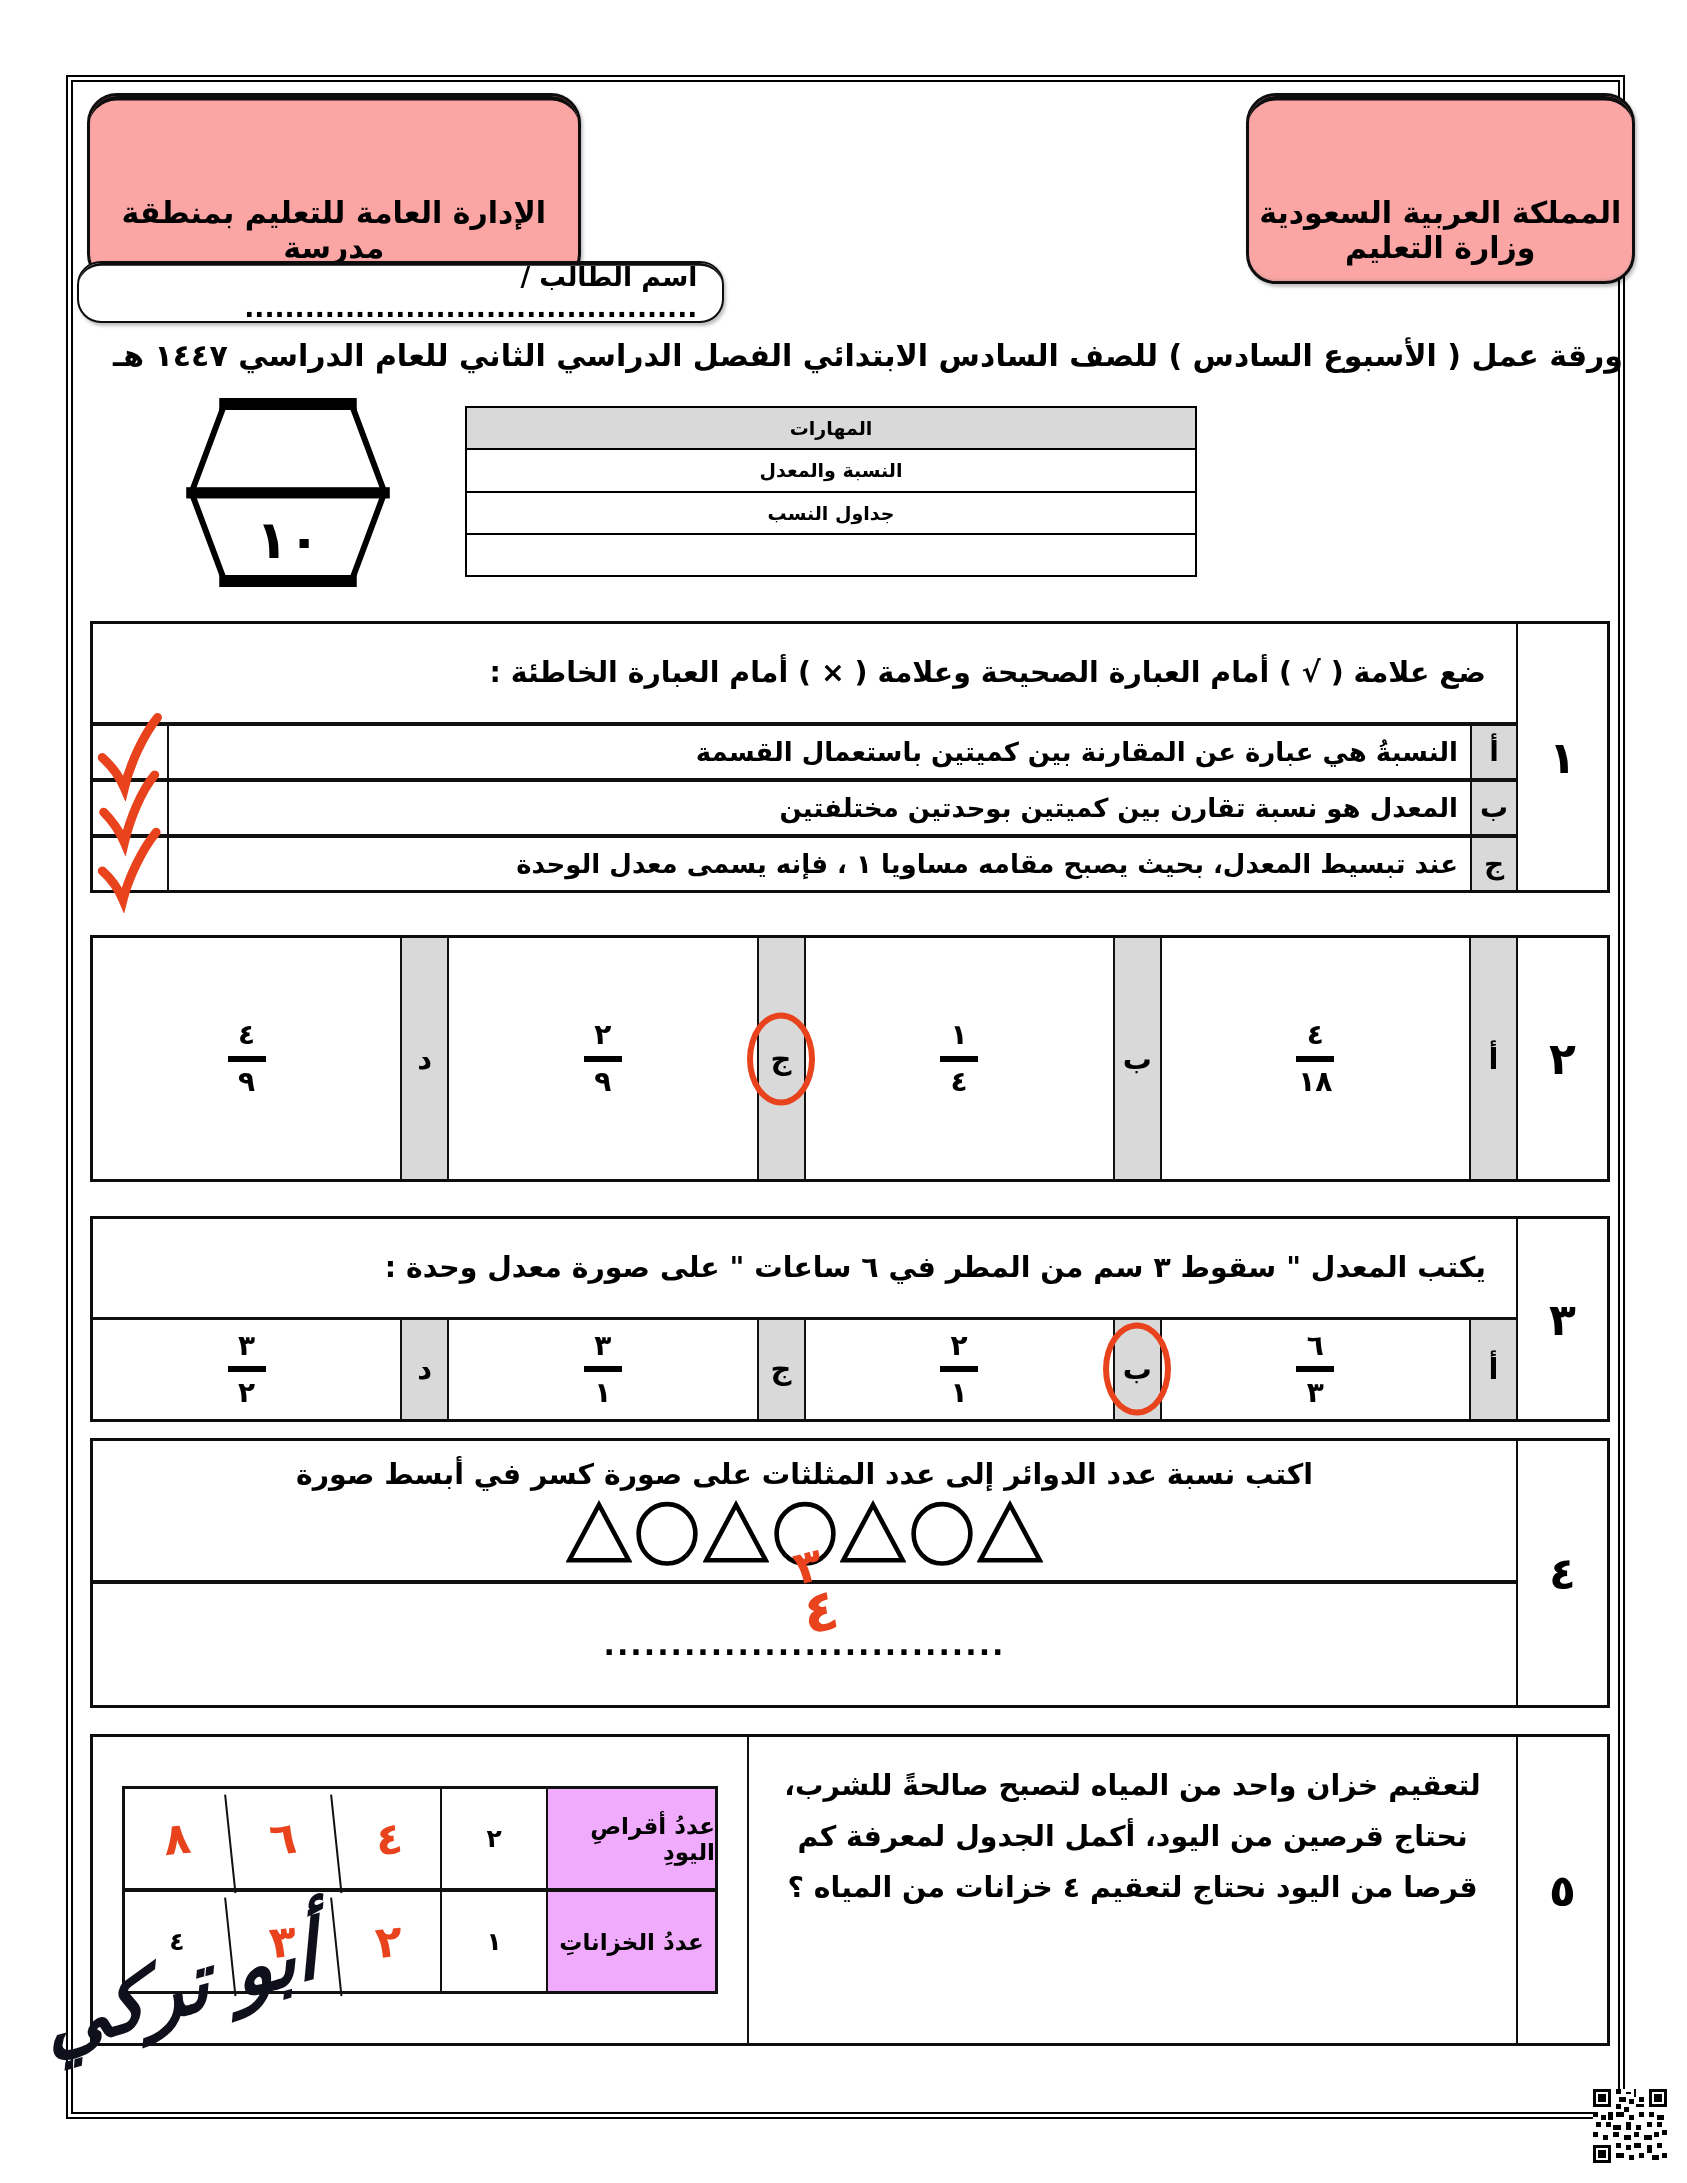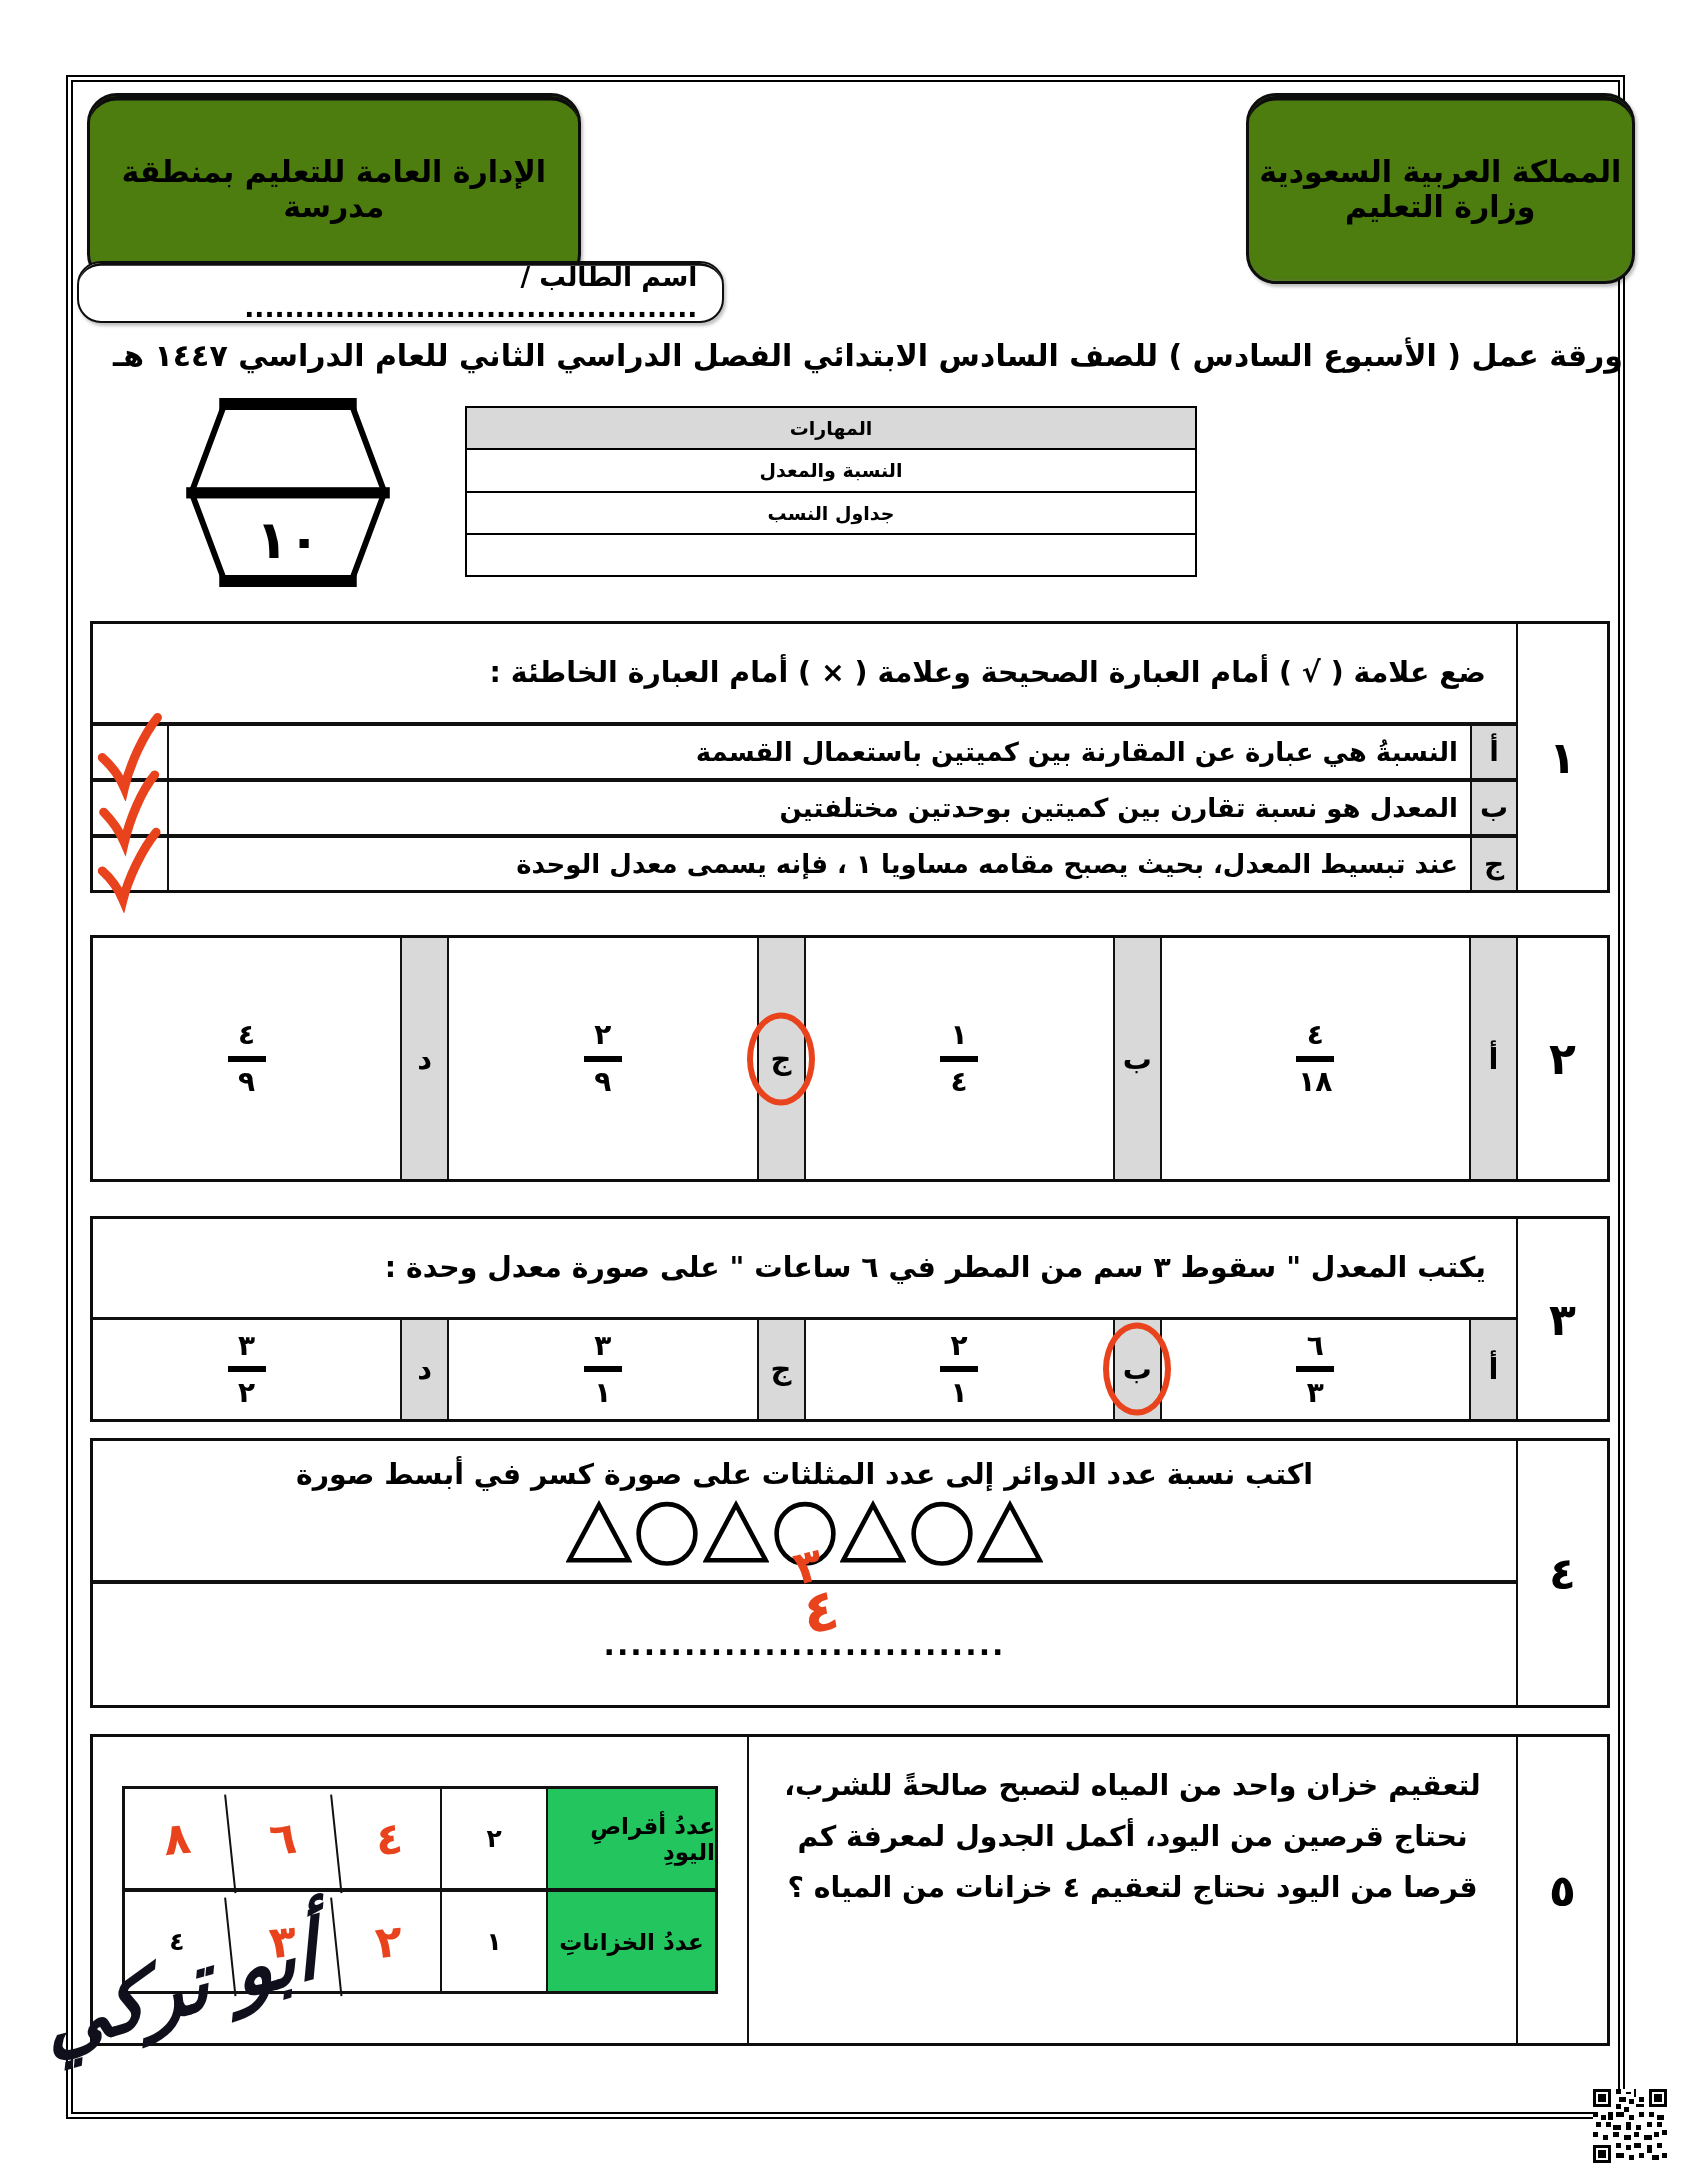--- a/index.html
+++ b/index.html
@@ -5,22 +5,22 @@
   html,body{margin:0;padding:0;background:#ffffff;}
   .page{position:relative;width:1687px;height:2183px;background:#fff;
         font-family:"DejaVu Sans",sans-serif;direction:rtl;color:#000;overflow:hidden;}
   
   .frame{position:absolute;left:66px;top:75px;width:1555px;height:2040px;border:2.6px solid #000;}
   .frame::before{content:"";position:absolute;inset:3.3px;border:2px solid #000;pointer-events:none;}
 
   
   .hdr-box{position:absolute;border:3.3px solid #0d0d0d;border-radius:30px;
            box-shadow:inset 0 6.6px 0 -2px #0d0d0d, inset 0 -2.6px 5.3px -4px #777, 2px 2.6px 3.3px rgba(0,0,0,.25);
-           display:flex;flex-direction:column;justify-content:center;align-items:center;
-           padding:16px 9.3px;font-weight:bold;font-size:30px;background:#4d7c0f;z-index:2;}
+           display:flex;flex-direction:column;justify-content:flex-end;align-items:center;
+           padding:16px 9.3px;font-weight:bold;font-size:30px;background:#fca5a5;z-index:2;}
   .name-box{position:absolute;border:2.6px solid #0d0d0d;border-radius:24px;
             box-shadow:inset 0 4px 0 -1.3px #0d0d0d, 2px 2.6px 3.3px rgba(0,0,0,.25);
             display:flex;align-items:center;padding:0 25px;font-size:26.5px;font-weight:bold;background:#fff;z-index:2;}
   .title{position:absolute;top:261px;right:0;width:100%;font-size:30px;font-weight:600;}
 
   
   .score-hex{position:absolute;left:118px;top:319px;width:204px;height:193px;}
 
   
   .skills{position:absolute;left:397px;top:329px;width:728px;height:167px;
@@ -75,21 +75,21 @@
   .hden{font-size:58px;font-weight:bold;display:block;transform:rotate(-10deg) translateX(12px);}
 
   
   .q5content{flex:1;display:flex;}
   .q5text{flex:1.12;border-left:2.6px solid #111;padding:22.5px 32px;font-size:28.4px;font-weight:bold;
           line-height:1.8;text-align:center;}
   .q5tarea{flex:1;display:flex;align-items:center;justify-content:center;padding:13.2px;}
   .ftable{width:94%;border:3.3px solid #111;display:flex;flex-direction:column;}
   .frow{display:flex;height:99px;border-bottom:4.6px solid #111;}
   .frow:last-child{border-bottom:none;}
-  .fhead{width:167px;background:#22c55e;display:flex;align-items:center;justify-content:center;
+  .fhead{width:167px;background:#f0abfc;display:flex;align-items:center;justify-content:center;
          font-size:23px;font-weight:bold;border-left:2px solid #111;}
   .fcell{flex:1;border-left:2px solid #111;display:flex;align-items:center;justify-content:center;
          font-size:25px;font-weight:bold;}
   .fcell:last-child{border-left:none;}
   .fcell.hand{color:#e8431c;font-size:44px;transform:rotate(-6deg);}
 
   
   .signature{position:absolute;left:40px;top:1942px;font-size:79px;font-weight:bold;font-style:italic;
              transform:rotate(-16deg) skewX(-8deg);color:#10101c;z-index:6;white-space:nowrap;}
   .qr{position:absolute;left:1593px;top:2089px;width:74px;height:74px;z-index:6;}

